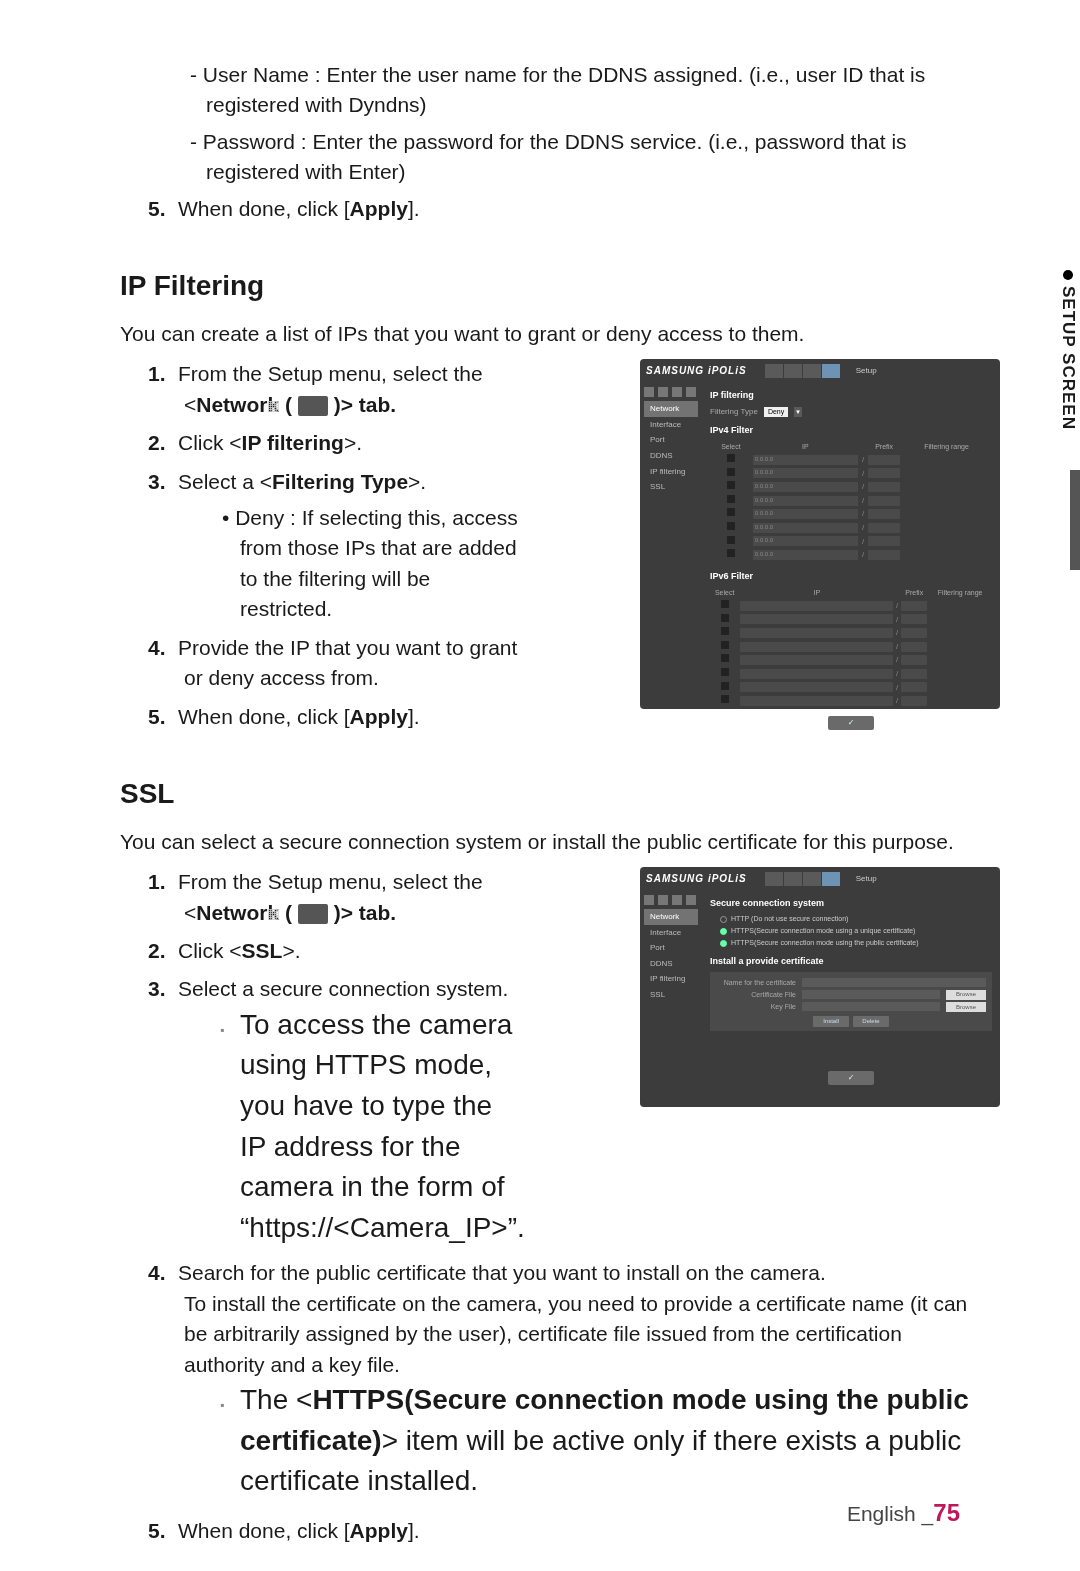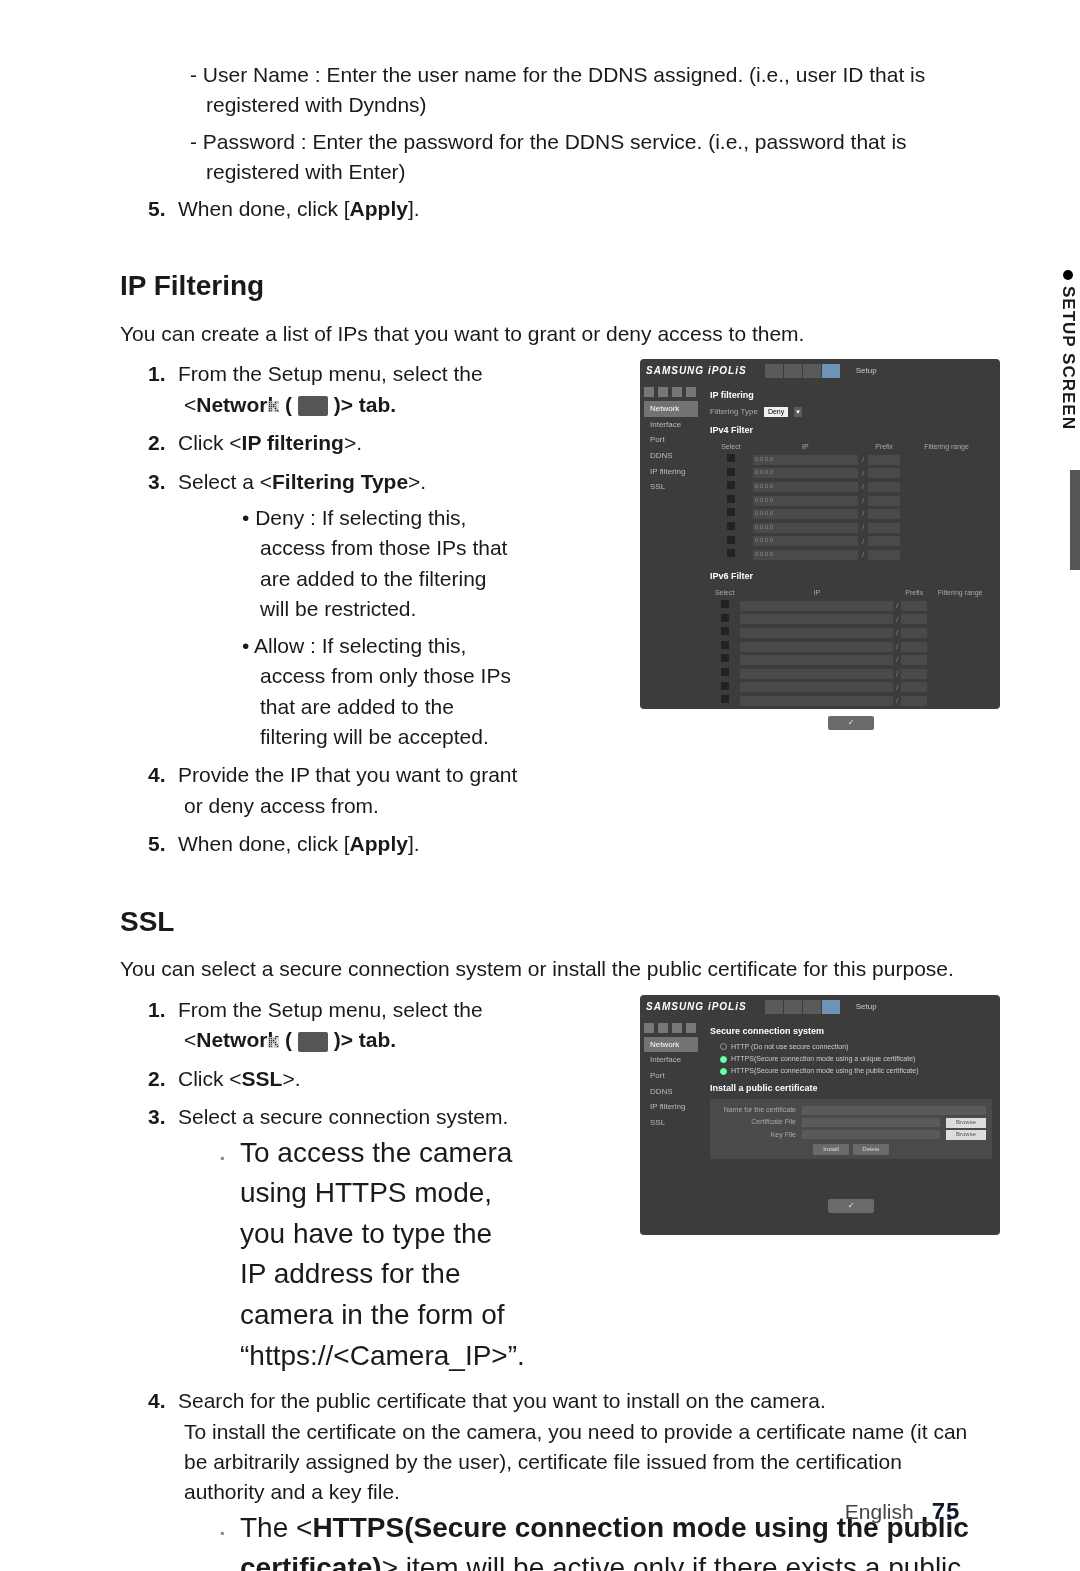--- a/index.html
+++ b/index.html
@@ -13,21 +13,21 @@
     padding: 60px 100px 40px 120px;
     font-size: 21px;
     line-height: 1.45;
   }
   .dash { margin-left: 70px; text-indent: -16px; padding-left: 16px; margin-bottom: 6px; }
   ol.numlist { list-style: none; margin-top: 6px; }
   ol.numlist > li { margin-bottom: 8px; padding-left: 36px; text-indent: -36px; margin-left: 28px; }
   ol.numlist > li > .num { font-weight: bold; display: inline-block; width: 30px; text-indent: 0; }
   h2 { font-size: 28px; font-weight: bold; margin-top: 42px; margin-bottom: 12px; }
   .intro { margin-bottom: 10px; }
-  .bullets { list-style: none; margin-left: 58px; margin-top: 6px; text-indent: 0; }
+  .bullets { list-style: none; margin-left: 38px; margin-top: 6px; text-indent: 0; }
   .bullets li { text-indent: -18px; padding-left: 18px; margin-bottom: 6px; }
   .notebullets { list-style: none; margin-left: 36px; text-indent: 0; }
   .notebullets li { text-indent: -20px; padding-left: 20px; margin-bottom: 6px; font-size: 28px; }
   .notebullets li::before { content: "\25AA"; color: #888; font-size: 12px; display: inline-block; width: 20px; text-indent: 0; }
   .two-col { position: relative; }
   .left-col { width: 400px; }
   .fig { position: absolute; right: -20px; width: 360px; background: #3c3c3c; border-radius: 4px; }
   .fig.f1 { top: 0; height: 350px; }
   .fig.f2 { top: 0; height: 240px; }
   .fig-header { display: flex; align-items: center; height: 24px; padding: 2px 6px; color: #fff; font-size: 9px; }
@@ -63,21 +63,21 @@
   .cert-box .crow { display: flex; align-items: center; gap: 6px; margin: 2px 0; }
   .cert-box .clbl { width: 80px; text-align: right; color: #aaa; font-size: 7px; }
   .cert-box .cinp { flex: 1; height: 9px; background: #5a5a5a; }
   .cert-box .cbtn { width: 40px; height: 10px; background: #ddd; color: #555; font-size: 6px; display: flex; align-items: center; justify-content: center; }
   .cert-box .cbtns { display: flex; gap: 4px; justify-content: center; margin-top: 4px; }
   .cert-box .cbtns span { width: 36px; height: 11px; background: #6a6a6a; display: inline-block; border-radius: 1px; font-size: 6px; color: #cde; display: flex; align-items: center; justify-content: center; }
   .sidetab { position: absolute; right: 0; top: 270px; width: 34px; font-size: 17px; writing-mode: vertical-rl; letter-spacing: 1px; font-weight: bold; }
   .sidetab .dot { display: inline-block; width: 10px; height: 10px; background: #000; border-radius: 50%; margin-bottom: 6px; }
   .sidebar-stub { position: absolute; right: 0; top: 470px; width: 10px; height: 100px; background: #555; }
   .footer { position: absolute; bottom: 40px; right: 120px; font-size: 21px; color: #444; }
-  .footer .pg { font-weight: bold; font-size: 24px; color: #0f172a; font-family: Liberation Mono, monospace; }
+  .footer .pg { font-weight: bold; font-size: 24px; color: #be185d; }
   .net-icon { display: inline-block; width: 30px; height: 20px; background: #555; vertical-align: middle; border-radius: 2px; position: relative; }
   .net-icon::after { content: "\25A6"; position: absolute; left: 5px; top: -1px; color: #ccc; font-size: 14px; }
   .bold { font-weight: bold; }
 </style>
 </head>
 <body>
 
 <div>
   <p class="dash">- <span>User Name : Enter the user name for the DDNS assigned. (i.e., user ID that is registered with Dyndns)</span></p>
   <p class="dash">- <span>Password : Enter the password for the DDNS service. (i.e., password that is registered with Enter)</span></p>
@@ -90,21 +90,20 @@
 <p class="intro">You can create a list of IPs that you want to grant or deny access to them.</p>
 
 <div class="two-col">
   <div class="left-col">
     <ol class="numlist">
       <li><span class="num">1.</span><span>From the Setup menu, select the &lt;</span><span class="bold">Network (</span> <span class="net-icon"></span> <span class="bold">)&gt; tab.</span></li>
       <li><span class="num">2.</span><span>Click &lt;</span><span class="bold">IP filtering</span><span>&gt;.</span></li>
       <li><span class="num">3.</span><span>Select a &lt;</span><span class="bold">Filtering Type</span><span>&gt;.</span>
         <ul class="bullets">
           <li>• <span>Deny : If selecting this, access from those IPs that are added to the filtering will be restricted.</span></li>
-          <li>• <span>Allow : If selecting this, access from only those IPs that are added to the filtering will be accepted.</span></li>
         </ul>
       </li>
       <li><span class="num">4.</span><span>Provide the IP that you want to grant or deny access from.</span></li>
       <li><span class="num">5.</span><span>When done, click [</span><span class="bold">Apply</span><span>].</span></li>
     </ol>
   </div>
 
   <div class="fig f1">
     <div class="fig-header">
       <span class="logo">SAMSUNG iPOLiS</span>
@@ -393,21 +392,21 @@
             <span>HTTP (Do not use secure connection)</span>
           </div>
         <div class="radio">
             <span class="r sel"></span>
             <span>HTTPS(Secure connection mode using a unique certificate)</span>
           </div>
         <div class="radio">
             <span class="r sel"></span>
             <span>HTTPS(Secure connection mode using the public certificate)</span>
           </div>
-        <div class="sect" style="margin-top:6px">Install a public certificate</div>
+        <div class="sect" style="margin-top:6px">Install a provide certificate</div>
         <div class="cert-box">
           <div class="crow">
               <span class="clbl">Name for the certificate</span>
               <span class="cinp"></span>
             </div>
           <div class="crow">
               <span class="clbl">Certificate File</span>
               <span class="cinp"></span>
               <span class="cbtn">Browse</span>
             </div>

